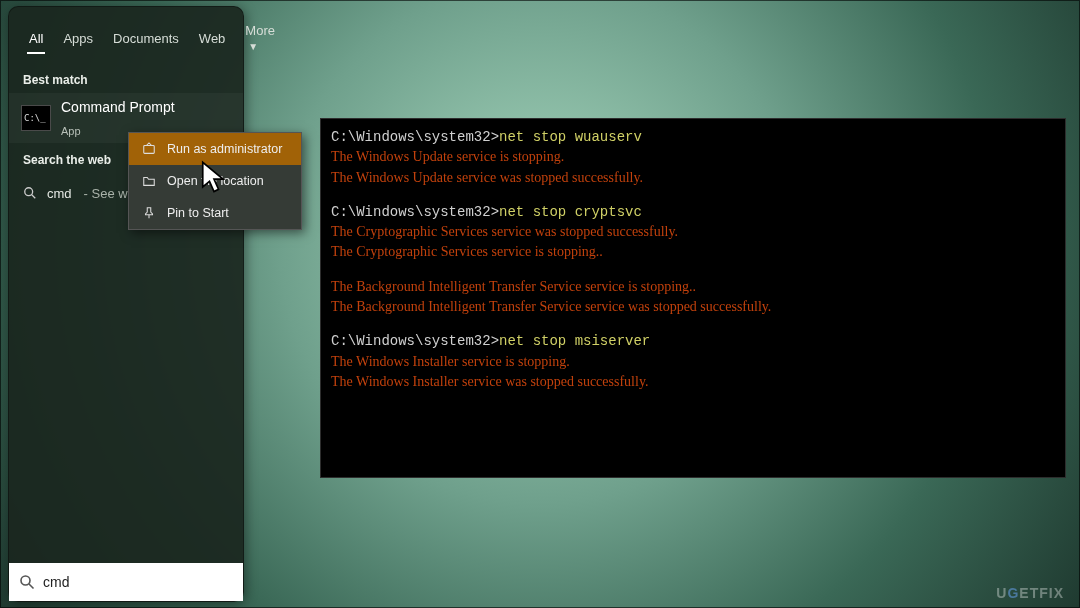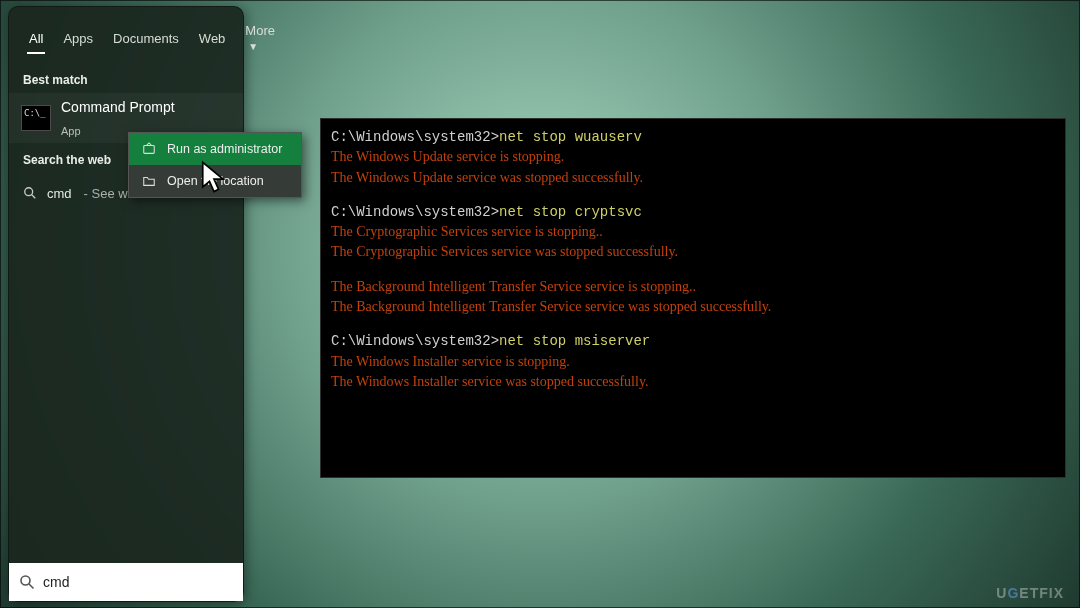--- a/index.html
+++ b/index.html
@@ -46,21 +46,21 @@
     color: #eaeee9;
   }
   .best-match {
     display: flex; align-items: center; gap: 10px;
     padding: 6px 12px;
     background: rgba(255,255,255,0.04);
   }
   .bm-icon {
     width: 30px; height: 26px;
     background: #000; border: 1px solid #4a4a4a;
-    display:flex; align-items:flex-start; justify-content:flex-start;
+    display:flex; align-items:center; justify-content:flex-start;
   }
   .bm-icon .prompt { color:#ddd; font: 9px Consolas, monospace; padding:2px; }
   .bm-text { display:flex; flex-direction:column; }
   .bm-title { font-size: 14px; color: #fff; text-align: right; }
   .bm-sub { font-size: 11px; color: #b8c0b8; margin-top: 10px; }
 
   .web-result {
     display:flex; align-items:center; gap:10px;
     padding: 12px 14px;
     color:#e4e8e3; font-size: 13px;
@@ -79,21 +79,21 @@
     border: 1px solid #555;
     box-shadow: 3px 3px 10px rgba(0,0,0,0.5);
     z-index: 5;
   }
   .ctx-item {
     display:flex; align-items:center; gap:10px;
     padding: 8px 12px;
     font-size: 12.5px; color:#eee;
     cursor: pointer;
   }
-  .ctx-item.highlight { background: #15803d; }
+  .ctx-item.highlight { background: #a16207; }
   .ctx-ico { width:16px; height:16px; display:inline-flex; align-items:center; justify-content:center; }
 
   
   .cursor {
     position:absolute; left: 200px; top: 160px; z-index: 10;
     width: 28px; height: 36px;
     pointer-events:none;
   }
 
   
@@ -206,36 +206,44 @@
         <span>Run as administrator</span>
       </div>
       <div class="ctx-item">
         <span class="ctx-ico">
           <svg width="14" height="14" viewBox="0 0 16 16">
             <path d="M2 4h4l1.5 2H14v7H2z" fill="none" stroke="#ddd" stroke-width="1.2"></path>
           </svg>
         </span>
         <span>Open file location</span>
       </div>
+      <div class="ctx-item">
+        <span class="ctx-ico">
+          <svg width="14" height="14" viewBox="0 0 16 16">
+            <path d="M6 2h4v5l2 2v1H4v-1l2-2zM8 10v4" fill="none" stroke="#ddd" stroke-width="1.2"></path>
+          </svg>
+        </span>
+        <span>Pin to Start</span>
+      </div>
     </div>
 
   <div class="cursor">
     <svg viewBox="0 0 24 32" width="28" height="36">
       <path d="M2 2 L2 24 L8 19 L12 28 L16 26 L12 17 L20 17 Z" fill="#fff" stroke="#000" stroke-width="1.5"></path>
     </svg>
   </div>
 
   <div class="terminal" id="terminal">
       <div class="term-line"><span class="term-prompt">C:\Windows\system32&gt;</span><span class="term-cmd">net stop wuauserv</span></div>
       <div class="term-line term-out">The Windows Update service is stopping.</div>
       <div class="term-line term-out">The Windows Update service was stopped successfully.</div>
       <div class="term-spacer"></div>
       <div class="term-line"><span class="term-prompt">C:\Windows\system32&gt;</span><span class="term-cmd">net stop cryptsvc</span></div>
+      <div class="term-line term-out">The Cryptographic Services service was stopped successfully.</div>
       <div class="term-line term-out">The Cryptographic Services service is stopping..</div>
-      <div class="term-line term-out">The Cryptographic Services service was stopped successfully.</div>
       <div class="term-spacer"></div>
       <div class="term-line term-out">The Background Intelligent Transfer Service service is stopping..</div>
       <div class="term-line term-out">The Background Intelligent Transfer Service service was stopped successfully.</div>
       <div class="term-spacer"></div>
       <div class="term-line"><span class="term-prompt">C:\Windows\system32&gt;</span><span class="term-cmd">net stop msiserver</span></div>
       <div class="term-line term-out">The Windows Installer service is stopping.</div>
       <div class="term-line term-out">The Windows Installer service was stopped successfully.</div>
     </div>
 
   <div class="watermark">

